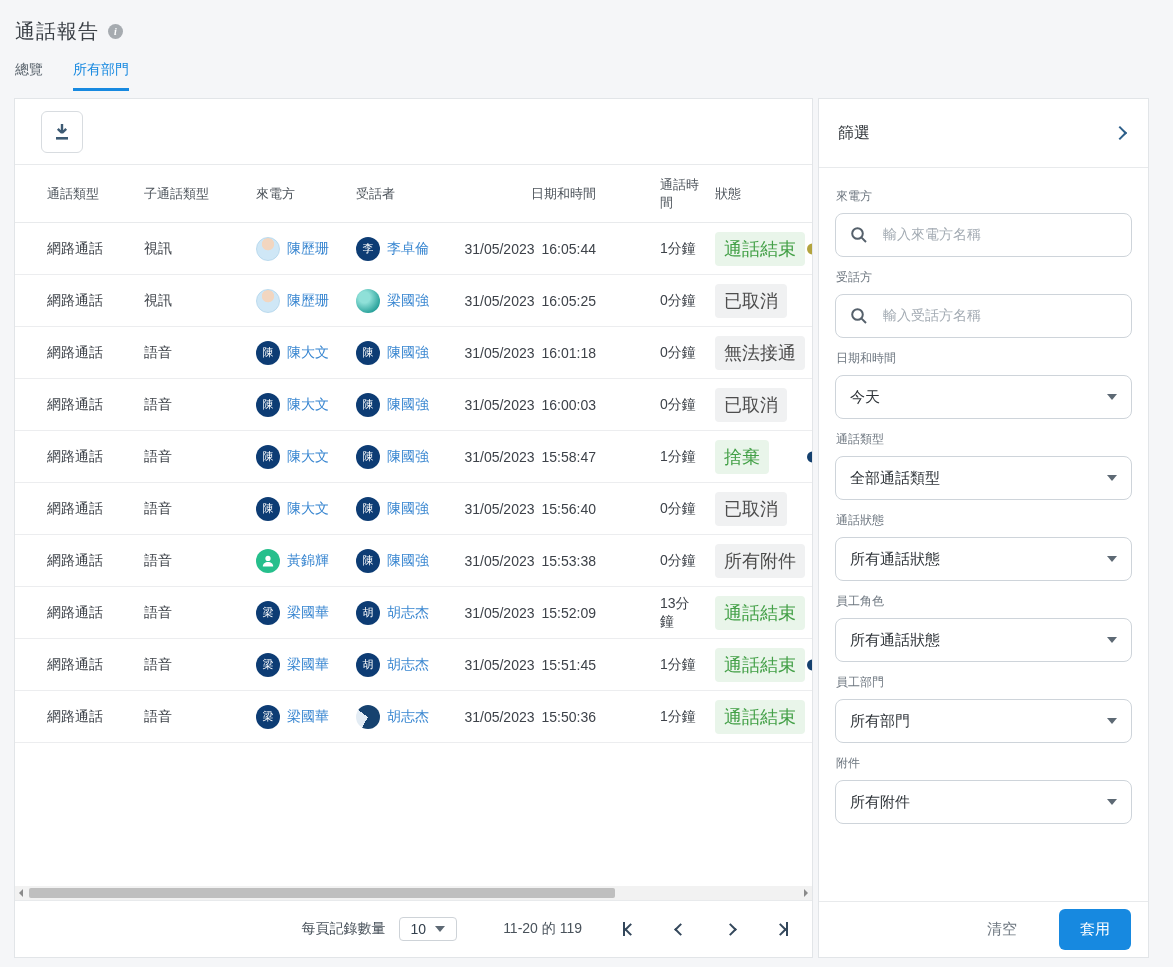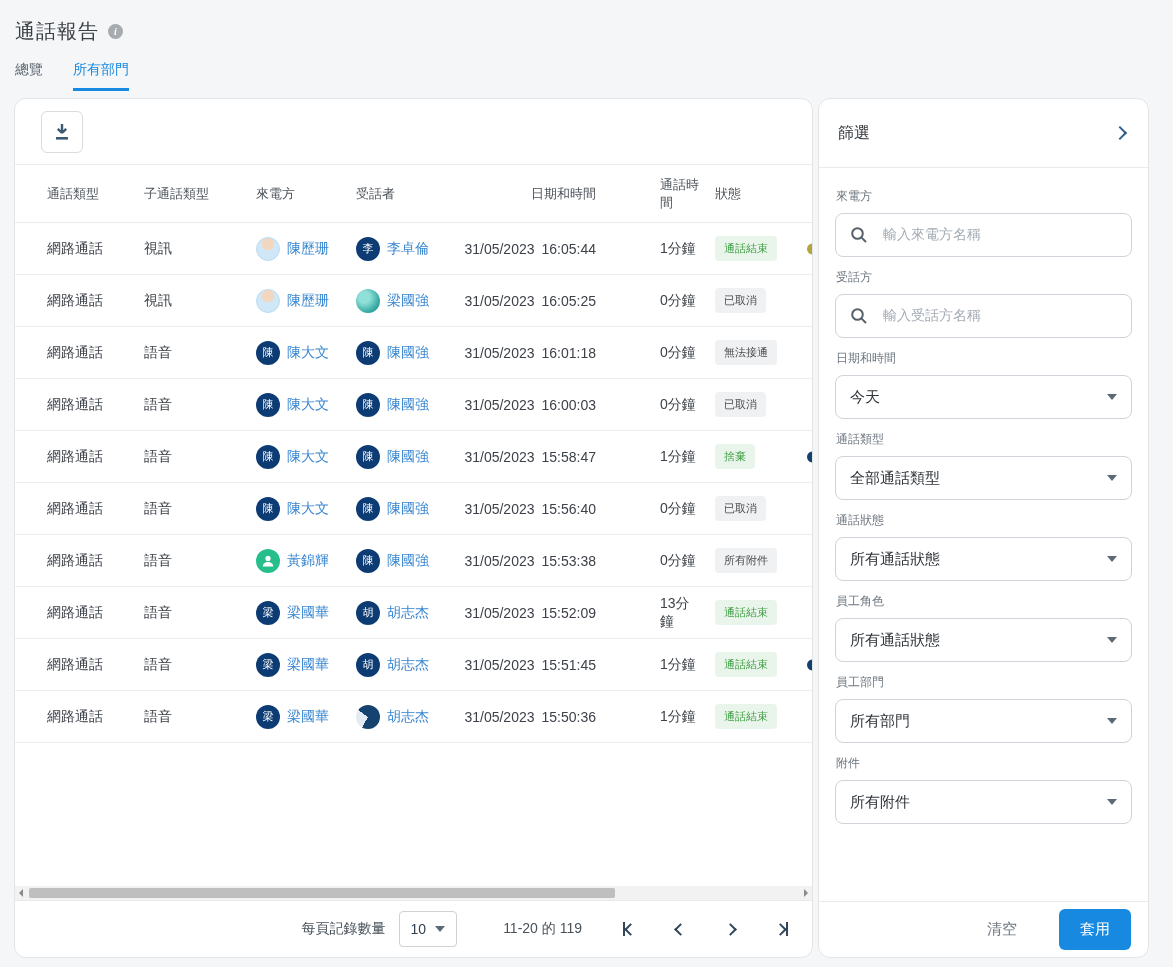--- a/index.html
+++ b/index.html
@@ -20,21 +20,21 @@
     width:15px; height:15px; border-radius:50%; background:#a6abb0; color:#fff;
     font-size:10px; line-height:15px; text-align:center;
     font-family:"Liberation Serif",serif; font-style:italic; font-weight:bold;
   }
   .tabs { display:flex; gap:30px; padding:16px 8px 0 15px; }
   .tab { font-size:14px; color:#5c666f; padding-bottom:9px; cursor:pointer; border-bottom:3px solid transparent; }
   .tab.active { color:var(--accent,#1789e0); border-bottom-color:var(--accent,#1789e0); font-weight:500; }
 
   
   .content { position:absolute; top:98px; left:14px; bottom:9px; right:24px; display:flex; gap:5px; }
-  .card { background:#fff; border:1px solid #e2e5e8; border-radius:12px; overflow:hidden; }
+  .card { background:#fff; border:1px solid #e2e5e8; border-radius:0; overflow:hidden; }
   .table-card { width:799px; display:flex; flex-direction:column; position:relative; }
   .filter-card { flex:1; display:flex; flex-direction:column; }
 
   
   .toolbar { height:66px; flex:none; border-bottom:1px solid #e8eaec; display:flex; align-items:center; padding-left:26px; }
   .download-btn {
     width:42px; height:42px; background:#fff; border:1px solid #d8dce0; border-radius:6px;
     display:flex; align-items:center; justify-content:center; cursor:pointer; padding:0;
   }
   .download-btn svg { display:block; }
@@ -58,41 +58,41 @@
     width:24px; height:24px; border-radius:50%; flex:none;
     display:flex; align-items:center; justify-content:center;
     color:#fff; font-size:11px; overflow:hidden;
   }
   .avatar-initial { background:var(--avatar-navy,#0d3c74); }
   .avatar-person-green { background:var(--avatar-green,#26bf8c); }
   .avatar-photo-woman { background:radial-gradient(circle at 50% 28%, #f2d6c0 0 30%, #cfe7f6 34% 100%); border:1px solid #badaee; }
   .avatar-photo-teal  { background:radial-gradient(circle at 35% 35%, #8fe0d8 0 25%, #1d9a93 80%); }
   .avatar-photo-navy  { background:conic-gradient(from 210deg, #e3ecf4 0 95deg, #16426f 95deg 360deg); }
 
-  .badge { display:inline-block; padding:5px 9px; border-radius:4px; font-size:11px; white-space:nowrap; }
+  .badge { display:inline-block; padding:5px 9px; border-radius:4px; font-size:18px; white-space:nowrap; }
   .badge-success { background:var(--success-bg,#e9f5ea); color:var(--success-text,#43a047); }
   .badge-neutral { background:#f0f1f2; color:#4d4d4d;text-align:center; }
 
   .edge-dot { position:absolute; right:-6px; top:50%; transform:translateY(-50%); width:11px; height:11px; border-radius:50%; }
 
   
   .hscroll { margin-top:auto; height:14px; flex:none; background:#f2f2f2; position:relative; }
   .hscroll .arrow { position:absolute; top:3px; width:0; height:0; border:4px solid transparent; }
   .hscroll .arrow-left  { left:4px;  border-right-color:#8a8a8a; border-left:none; }
   .hscroll .arrow-right { right:4px; border-left-color:#8a8a8a; border-right:none; }
   .hscroll .thumb { position:absolute; left:14px; top:2px; width:586px; height:10px; background:#bfbfbf; border-radius:2px; }
 
   
   .pagination {
     height:57px; flex:none; border-top:1px solid #e8eaec;
     display:flex; align-items:center; justify-content:flex-end;
     padding-right:24px; font-size:14px; color:#49525b;
   }
   .mini-select {
-    margin-left:13px; height:36px; min-width:54px; padding:0 11px;
+    margin-left:13px; height:24px; min-width:54px; padding:0 11px;
     border:1px solid #ced3d8; border-radius:4px; background:#fff;
     display:flex; align-items:center; justify-content:center; gap:9px; cursor:pointer;
     font-size:14px; color:#33404d; font-weight:500;
   }
   .caret { width:0; height:0; border-left:5px solid transparent; border-right:5px solid transparent; border-top:6px solid #5d6974; }
   .range-text { margin-left:46px; }
   .nav-btn { margin-left:41px; background:none; border:none; padding:0; cursor:pointer; display:flex; align-items:center; gap:1px; }
   .chev { width:9px; height:9px; border-left:2px solid #33475b; border-bottom:2px solid #33475b; }
   .chev-left  { transform:rotate(45deg); }
   .chev-right { transform:rotate(-135deg); }

